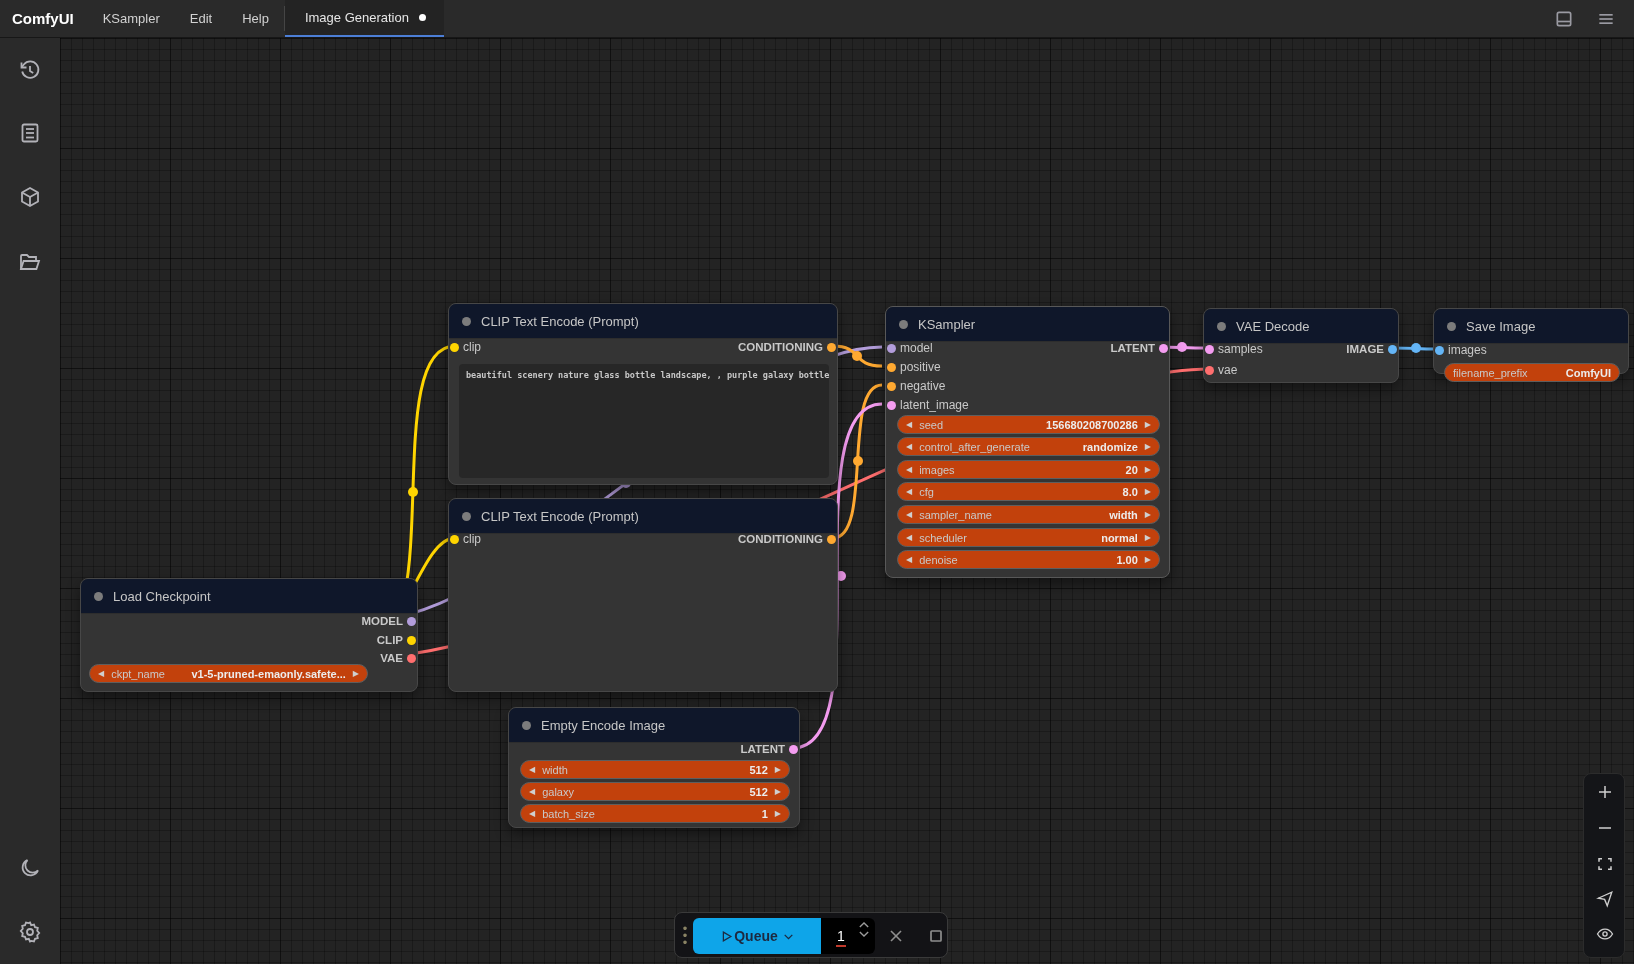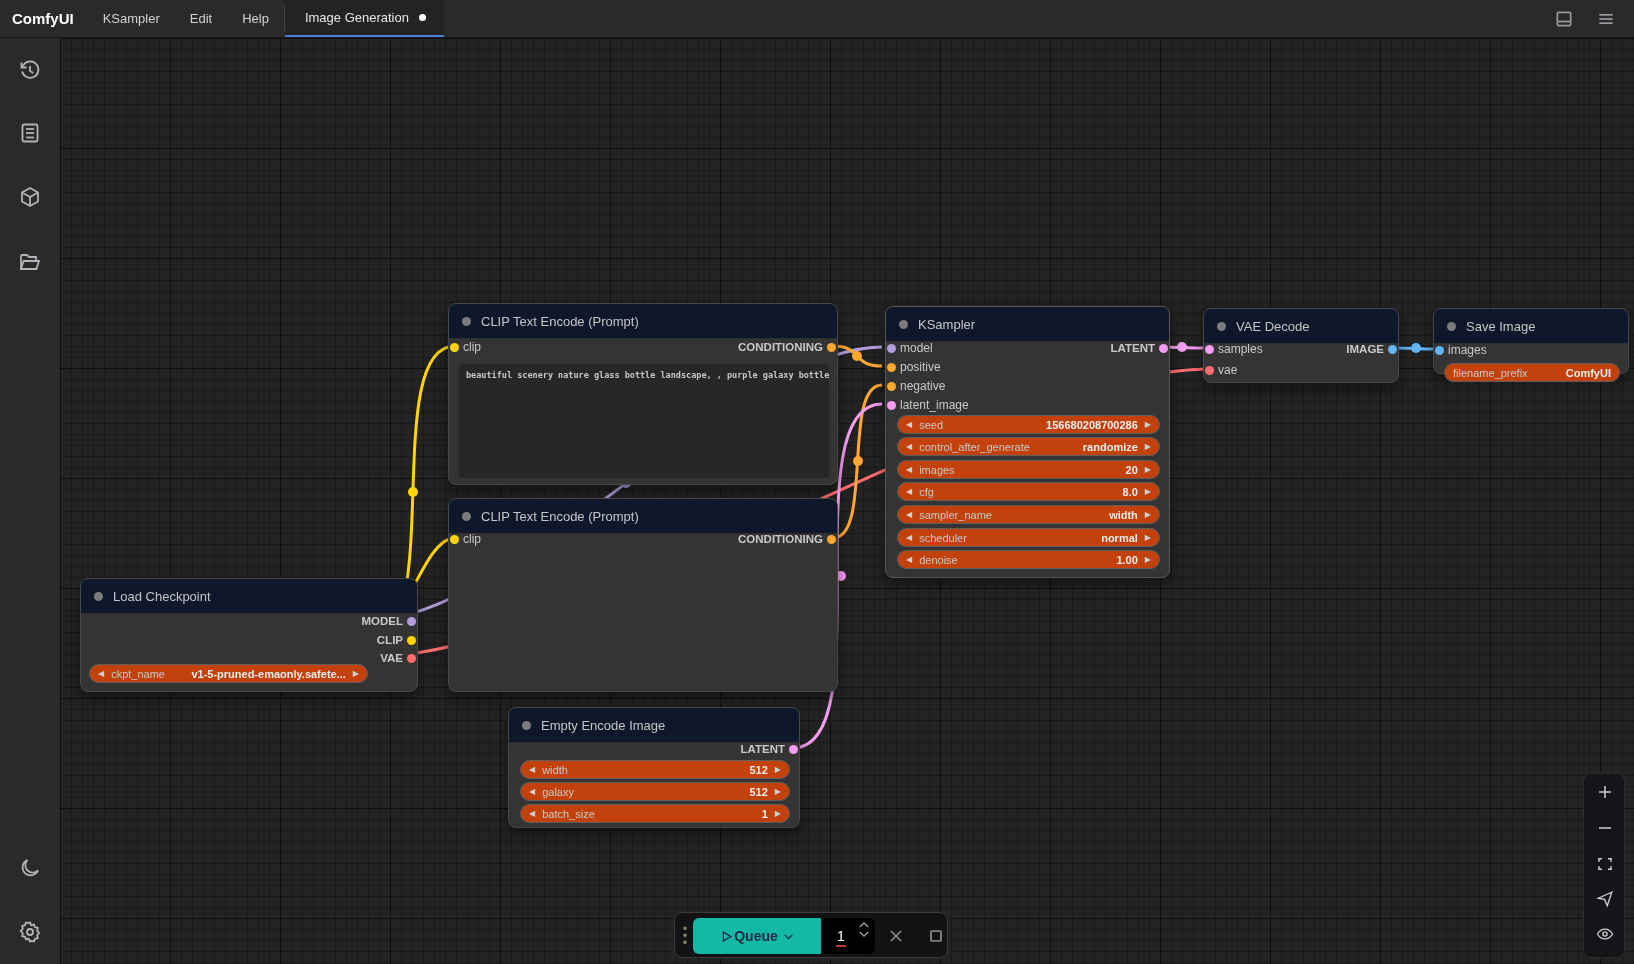--- a/index.html
+++ b/index.html
@@ -74,21 +74,21 @@
     font-family:"DejaVu Sans Mono", monospace; font-size:8.5px; font-weight:bold;
     color:#c8c8c8; padding:6px 7px; overflow:hidden; white-space:pre; }
 
   
   .queuebar { position:absolute; left:674px; top:912px; width:274px; height:46px;
     background:#131316; border:1px solid #3a3a3a; border-radius:8px; z-index:30; }
   .qhandle { position:absolute; left:6px; top:12px; color:#8a8364; font-size:13px;
     letter-spacing:0; line-height:7px; width:8px; text-align:center; }
   .qgroup { position:absolute; left:18px; top:5px; width:182px; height:36px;
     border-radius:6px; overflow:hidden; display:flex; }
-  .qbtn { width:128px; height:36px; background:#14b8a6; display:flex;
+  .qbtn { width:128px; height:36px; background:#0ea5e9; display:flex;
     align-items:center; justify-content:center; color:#1d2940;
     font-size:14px; font-weight:600; }
   .qbtn svg { width:15px; height:15px; }
   .qcount { width:54px; height:36px; background:#000; position:relative;
     display:flex; align-items:center; }
   .qnum { color:#fff; font-size:14px; margin-left:16px; position:relative; }
   .qnum::after { content:""; position:absolute; left:-1px; bottom:-3px;
     width:10px; height:2px; background:#c0392b; }
   .qspin { position:absolute; right:6px; top:4px; display:flex;
     flex-direction:column; gap:3px; color:#9a9a9a; }

